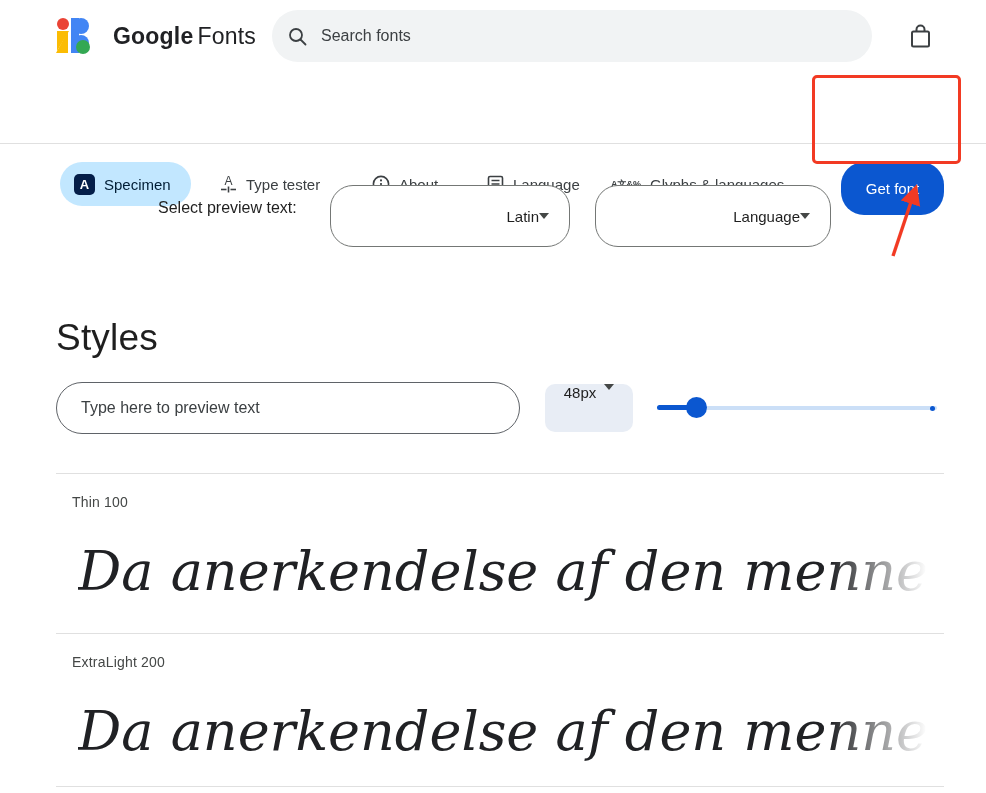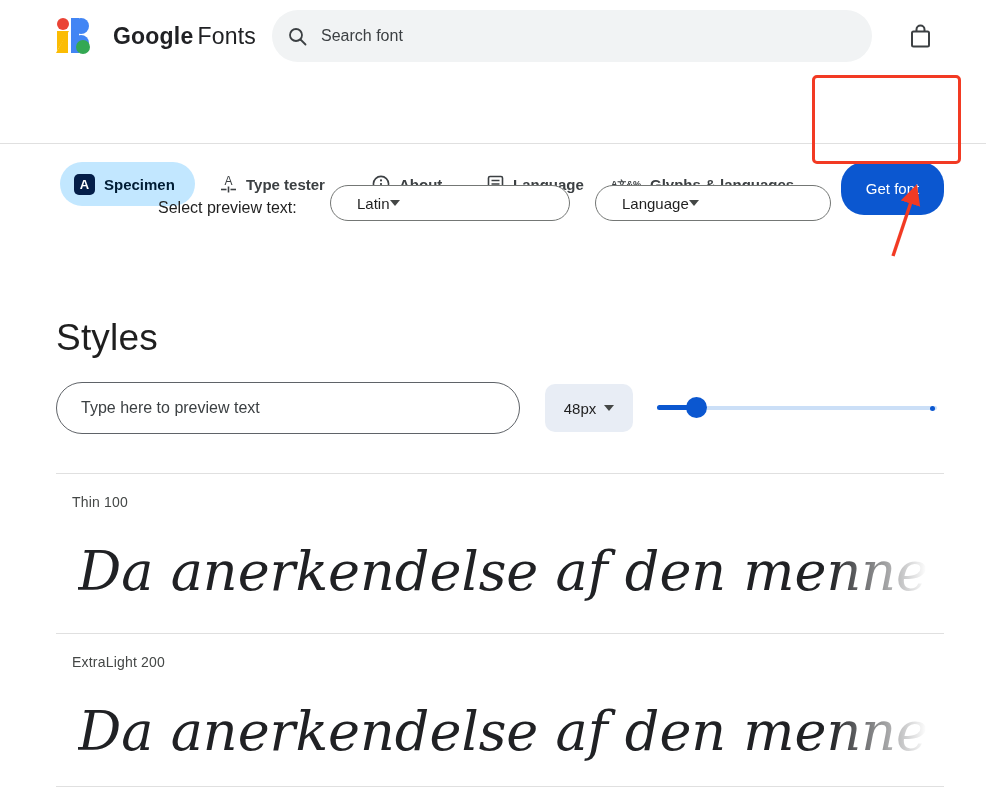--- a/index.html
+++ b/index.html
@@ -13,45 +13,45 @@
   .logo-text { font-size: 23px; letter-spacing: 0.2px; white-space: nowrap; }
   .logo-text .g { color: #202124; font-weight: 700; }
   .logo-text .f { color: #202124; font-weight: 400; margin-left: 4px; }
   .searchbar { position: absolute; left: 272px; top: 10px; width: 600px; height: 52px; border-radius: 26px; background: var(--search-bg, #f1f3f4); display: flex; align-items: center; padding: 0 16px; gap: 14px; }
   .searchbar .ph { font-size: 16px; color: #3c4043; }
   .bag-btn { position: absolute; left: 898px; top: 14px; width: 44px; height: 44px; border: none; background: transparent; display: flex; align-items: center; justify-content: center; cursor: pointer; }
 
   
   .nav { position: absolute; left: 0; top: 72px; width: 986px; height: 72px; background: #fff; border-bottom: 1px solid var(--divider, #e0e0e0); }
   .nav-item { position: absolute; top: 90px; height: 44px; display: flex; align-items: center; gap: 9px; cursor: pointer; color: var(--text-secondary, #444746); }
-  .nav-item .lbl { font-size: 15px; font-weight: 700; color: #3c4043; white-space: nowrap; }
+  .nav-item .lbl { font-size: 15px; font-weight: 400; color: #3c4043; white-space: nowrap; }
   .pill-selected { background: var(--selected-pill-bg, #c2e7ff); border-radius: 22px; padding: 0 20px 0 14px; }
   .pill-selected .lbl { color: var(--selected-pill-fg, #001d35); }
   .a-chip { width: 21px; height: 21px; border-radius: 5px; background: var(--icon-chip-bg, #041e49); color: #fff; font-size: 13px; font-weight: 700; display: flex; align-items: center; justify-content: center; }
   .glyphs-ico { display: flex; line-height: 8px; font-size: 9px; font-weight: 700; color: #3c4043; letter-spacing: 0; }
   .get-font { position: absolute; left: 841px; top: 90px; width: 103px; height: 53px; border: none; border-radius: 23px; background: var(--accent-blue, #0b57d0); color: #fff; font-size: 15px; font-weight: 500; font-family: inherit; cursor: pointer; }
 
   
   .anno-box { position: absolute; left: 812px; top: 75px; width: 149px; height: 89px; border: 3px solid var(--annotation-red, #f23a23); border-radius: 5px; z-index: 50; pointer-events: none; }
   .anno-arrow { position: absolute; left: 868px; top: 172px; z-index: 50; pointer-events: none; }
 
   
   .sel-label { position: absolute; left: 158px; top: 199px; font-size: 16px; color: #1f1f1f; }
-  .dropdown { position: absolute; top: 185px; height: 36px; border: 1px solid #747775; border-radius: 23px; display: flex; align-items: center; justify-content: flex-start; padding: 0 20px 0 26px; background: #fff; cursor: pointer; }
+  .dropdown { position: absolute; top: 185px; height: 62px; border: 1px solid #747775; border-radius: 23px; display: flex; align-items: center; justify-content: flex-end; padding: 0 20px 0 26px; background: #fff; cursor: pointer; }
   .dd-latin { left: 330px; width: 240px; }
   .dd-lang { left: 595px; width: 236px; }
   .dropdown .val { font-size: 15px; color: #1f1f1f; }
   .caret { width: 0; height: 0; border-left: 5px solid transparent; border-right: 5px solid transparent; border-top: 6px solid #444746; }
 
   
   .styles-title { position: absolute; left: 56px; top: 289px; font-size: 37px; font-weight: 400; color: #1f1f1f; letter-spacing: 0.2px; margin-top: 28px; }
 
   .preview-input { position: absolute; left: 56px; top: 382px; width: 464px; height: 52px; border: 1px solid #5f6368; border-radius: 26px; padding: 0 24px; font-size: 16px; color: #1f1f1f; font-family: inherit; background: #fff; }
   .preview-input::placeholder { color: #3c4043; opacity: 1; }
-  .size-select { position: absolute; left: 545px; top: 384px; width: 88px; height: 48px; border-radius: 10px; background: #e8edf5; display: flex; align-items: center; justify-content: center; gap: 8px; cursor: pointer; }
+  .size-select { position: absolute; left: 545px; top: 384px; width: 88px; height: 48px; border-radius: 10px; background: #e8edf5; display: flex; justify-content: center; gap: 8px; cursor: pointer; }
   .size-select .val { font-size: 15px; color: #1f1f1f; }
 
   .slider { position: absolute; left: 657px; top: 384px; width: 280px; height: 48px; cursor: pointer; }
   .slider .track { position: absolute; left: 0; right: 0; top: 22px; height: 4px; border-radius: 2px; background: var(--slider-track-light, #cbdff7); }
   .slider .fill { position: absolute; left: 0; top: 21px; height: 5px; border-radius: 3px; background: var(--accent-blue, #0b57d0); width: calc(var(--slider-pct, 14%) ); }
   .slider .thumb { position: absolute; top: 13px; left: calc(var(--slider-pct, 14%) - 10px); width: 21px; height: 21px; border-radius: 50%; background: var(--accent-blue, #0b57d0); }
   .slider .end-dot { position: absolute; right: 2px; top: 22px; width: 5px; height: 5px; border-radius: 50%; background: var(--accent-blue, #0b57d0); }
 
   
   .rows { position: absolute; left: 56px; top: 473px; width: 888px; }
@@ -81,21 +81,21 @@
         <circle cx="28" cy="32" r="7" fill="#34a853"></circle>
       </svg>
       <span class="logo-text"><span class="g">Google</span><span class="f">Fonts</span></span>
     </div>
 
     <div class="searchbar">
       <svg width="19" height="19" viewBox="0 0 19 19">
         <circle cx="8" cy="8" r="6" fill="none" stroke="#3c4043" stroke-width="1.8"></circle>
         <line x1="12.5" y1="12.5" x2="17.5" y2="17.5" stroke="#3c4043" stroke-width="1.8" stroke-linecap="round"></line>
       </svg>
-      <span class="ph">Search font</span>
+      <span class="ph">Search fonts</span>
     </div>
 
     <button class="bag-btn">
       <svg width="23" height="25" viewBox="0 0 23 25">
         <rect x="3" y="7.5" width="17" height="15" rx="1.5" fill="none" stroke="#3c4043" stroke-width="2"></rect>
         <path d="M7.5 8 V5.5 a4 4 0 0 1 8 0 V8" fill="none" stroke="#3c4043" stroke-width="2"></path>
       </svg>
     </button>
   </header>
 

